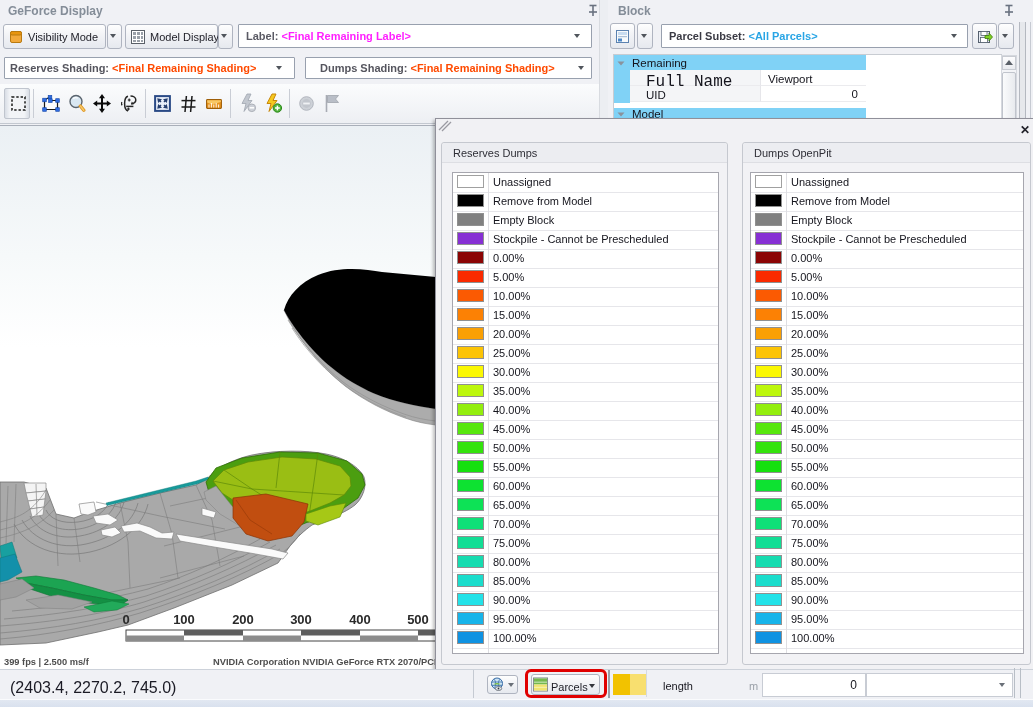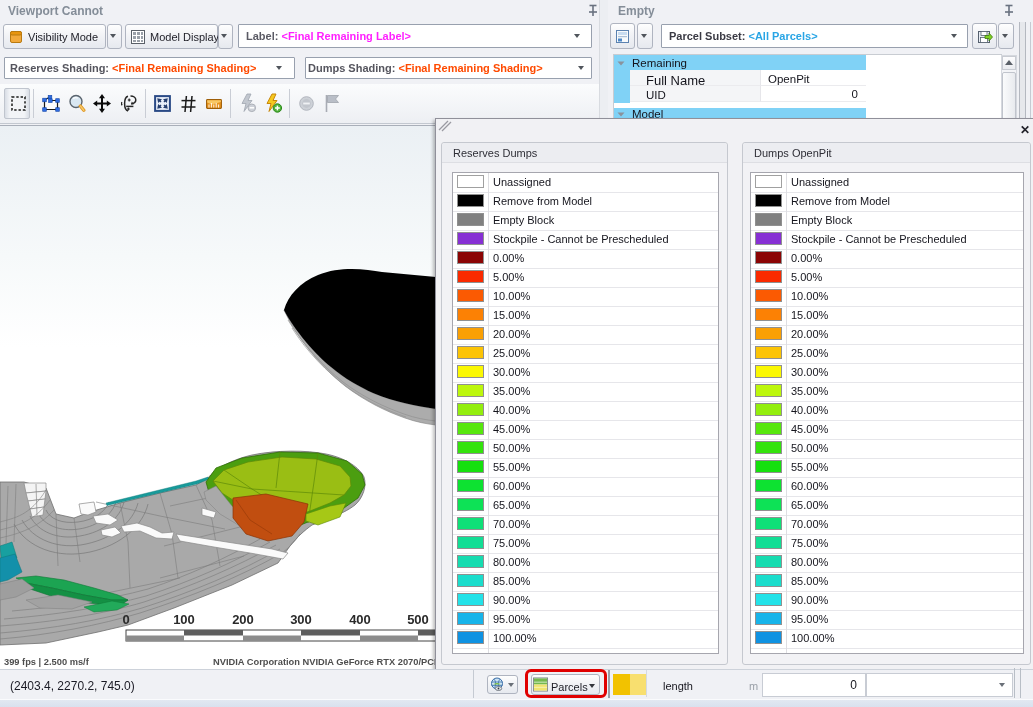--- a/index.html
+++ b/index.html
@@ -7,21 +7,21 @@
   .abs{position:absolute;box-sizing:border-box;}
   .btn{background:linear-gradient(#FEFEFE,#F2F3F6 45%,#E6E9EF);border:1px solid #AFB4C0;border-radius:3px;}
   .combo{background:#fff;border:1px solid #98A0AE;border-radius:1px;}
   .dn{width:0;height:0;border-left:3.5px solid transparent;border-right:3.5px solid transparent;border-top:4.5px solid #50555C;}
   .ptitle{font-size:12px;font-weight:bold;color:#848D98;}
   .sep{width:1px;background:#C9CDD5;}
 </style>
 </head>
 <body>
 
-<div class="abs ptitle" style="left:8px;top:4px;">Viewport Cannot</div>
+<div class="abs ptitle" style="left:8px;top:4px;">GeForce Display</div>
 <svg class="abs" style="left:587px;top:4px" width="12" height="13" viewBox="0 0 12 13">
     <g stroke="#6A7280" stroke-width="1.6" fill="none">
       <line x1="6" y1="1" x2="6" y2="8"></line>
       <line x1="2.5" y1="1.5" x2="9.5" y2="1.5"></line>
       <line x1="2" y1="8" x2="10" y2="8"></line>
       <line x1="6" y1="8" x2="6" y2="12"></line>
     </g>
   </svg>
 
 <div class="abs btn" style="left:3px;top:24px;width:103px;height:25px;"></div>
@@ -51,21 +51,21 @@
 <div class="abs btn" style="left:218px;top:24px;width:15px;height:25px;"></div>
 <div class="abs dn" style="left:221px;top:34px;"></div>
 <div class="abs combo" style="left:238px;top:24px;width:354px;height:24px;"></div>
 <div class="abs" style="left:246px;top:30px;font-size:11px;font-weight:bold;color:#5A5A64;">Label: <span style="color:#FF1FFF">&lt;Final Remaining Label&gt;</span></div>
 <div class="abs dn" style="left:574px;top:34px;"></div>
 
 <div class="abs combo" style="left:4px;top:57px;width:291px;height:22px;"></div>
 <div class="abs" style="left:10px;top:62px;font-size:11px;font-weight:bold;color:#55555E;">Reserves Shading: <span style="color:#FF4A00">&lt;Final Remaining Shading&gt;</span></div>
 <div class="abs dn" style="left:276px;top:66px;"></div>
 <div class="abs combo" style="left:305px;top:57px;width:287px;height:22px;"></div>
-<div class="abs" style="left:308px;top:62px;font-size:11px;font-weight:bold;color:#55555E;">Dumps Shading: <span style="color:#FF4A00">&lt;Final Remaining Shading&gt;</span></div>
+<div class="abs" style="left:320px;top:62px;font-size:11px;font-weight:bold;color:#55555E;">Dumps Shading: <span style="color:#FF4A00">&lt;Final Remaining Shading&gt;</span></div>
 <div class="abs dn" style="left:578px;top:66px;"></div>
 
 <div class="abs" style="left:0;top:84px;width:599px;height:40px;background:linear-gradient(#FBFCFD,#EDEFF3);border-bottom:1px solid #C3C8D0;"></div>
 <div class="abs" style="left:4px;top:88px;width:26px;height:31px;background:linear-gradient(90deg,#D8DDE5,#F2F4F7 20%,#F2F4F7 80%,#D8DDE5);border:1px solid #C0C5CE;border-radius:2px;"></div>
 <svg class="abs" style="left:11px;top:96px" width="15" height="15">
     <rect x="1" y="1" width="13" height="13" fill="none" stroke="#1A1A1A" stroke-width="1.5" stroke-dasharray="2.4 1.9"></rect>
   </svg>
 <div class="abs sep" style="left:33px;top:89px;height:29px;"></div>
 <svg class="abs" style="left:42px;top:95px" width="18" height="17" viewBox="0 0 18 17">
     <path d="M2.5,5 L8,2 L8.5,5.5 L15.5,5.5 L15.5,14.5 L2.5,14.5 Z" fill="#FDFDFD" stroke="#1A1A1A" stroke-width="1.2"></path>
@@ -164,21 +164,21 @@
     <circle cx="7.5" cy="7.5" r="4.4" fill="#C2C6CD"></circle>
     <line x1="4.2" y1="7.5" x2="10.8" y2="7.5" stroke="#EFF1F4" stroke-width="1.9"></line>
   </svg>
 <svg class="abs" style="left:324px;top:93px" width="16" height="20" viewBox="0 0 16 20">
     <line x1="2.5" y1="2" x2="2.5" y2="19" stroke="#A8ACB4" stroke-width="1.6"></line>
     <path d="M3.5,2.5 L14.5,2.5 L11.5,6 L14.5,9.5 L3.5,9.5 Z" fill="#B9BEC7" stroke="#A0A4AC" stroke-width="0.8"></path>
   </svg>
 
 <div class="abs" style="left:599px;top:0;width:9px;height:124px;background:#ECEEF2;border-left:1px solid #D8DBE0;"></div>
 
-<div class="abs ptitle" style="left:618px;top:4px;">Empty</div>
+<div class="abs ptitle" style="left:618px;top:4px;">Block</div>
 <svg class="abs" style="left:1003px;top:4px" width="12" height="13" viewBox="0 0 12 13">
     <g stroke="#6A7280" stroke-width="1.6" fill="none">
       <line x1="6" y1="1" x2="6" y2="8"></line>
       <line x1="2.5" y1="1.5" x2="9.5" y2="1.5"></line>
       <line x1="2" y1="8" x2="10" y2="8"></line>
       <line x1="6" y1="8" x2="6" y2="12"></line>
     </g>
   </svg>
 <div class="abs btn" style="left:610px;top:23px;width:25px;height:26px;"></div>
 <svg class="abs" style="left:614px;top:28px" width="17" height="17" viewBox="0 0 17 17">
@@ -204,22 +204,22 @@
 
 <div class="abs" style="left:613px;top:54px;width:389px;height:70px;background:#fff;border-top:1px solid #C8CCD2;border-left:1px solid #C8CCD2;"></div>
 <div class="abs" style="left:614px;top:55px;width:252px;height:15px;background:#80D2F6;"></div>
 <svg class="abs" style="left:617px;top:61px" width="8" height="5">
     <path d="M0.5 0.5 L7.5 0.5 L4 4.5 Z" fill="#8A929C"></path>
   </svg>
 <div class="abs" style="left:632px;top:57px;font-size:11.5px;color:#14141C;">Remaining</div>
 <div class="abs" style="left:614px;top:70px;width:16px;height:33px;background:#80D2F6;"></div>
 <div class="abs" style="left:630px;top:70px;width:130px;height:16px;background:#F4F5F7;border-bottom:1px solid #EBEBEE;"></div>
 <div class="abs" style="left:630px;top:86px;width:130px;height:16px;background:#F4F5F7;border-bottom:1px solid #EBEBEE;"></div>
-<div class="abs" style="left:646px;top:73px;font-size:13px;color:#14141C;">Full Name</div>
-<div class="abs" style="left:768px;top:73px;font-size:11.5px;color:#14141C;">OpenPit</div>
+<div class="abs" style="left:646px;top:73px;font-size:16px;color:#14141C;font-family:Liberation Mono, monospace;">Full Name</div>
+<div class="abs" style="left:768px;top:73px;font-size:11.5px;color:#14141C;">Viewport</div>
 <div class="abs" style="left:646px;top:89px;font-size:11.5px;color:#14141C;">UID</div>
 <div class="abs" style="left:760px;top:70px;width:106px;height:16px;border-bottom:1px solid #EBEBEE;border-left:1px solid #E6E6EA;"></div>
 <div class="abs" style="left:760px;top:86px;width:106px;height:16px;border-bottom:1px solid #EBEBEE;border-left:1px solid #E6E6EA;font-size:11.5px;color:#14141C;text-align:right;padding:2px 8px 0 0;">0</div>
 <div class="abs" style="left:614px;top:108px;width:252px;height:12px;background:#80D2F6;"></div>
 <svg class="abs" style="left:617px;top:112px" width="8" height="5">
     <path d="M0.5 0.5 L7.5 0.5 L4 4.5 Z" fill="#8A929C"></path>
   </svg>
 <div class="abs" style="left:632px;top:108px;font-size:11.5px;color:#14141C;">Model</div>
 
 <div class="abs" style="left:1001px;top:55px;width:16px;height:65px;background:#F3F4F7;border:1px solid #D5D8DE;"></div>
@@ -587,21 +587,21 @@
       <span class="sw" style="background:#17B4EA;border:1px solid #909090;"></span>
       <span class="lt">95.00%</span>
     </div>
 <div class="lrow" style="top:456px;">
       <span class="sw" style="background:#0F92E2;border:1px solid #909090;"></span>
       <span class="lt">100.00%</span>
     </div>
 </div>
 
 <div class="abs" style="left:0;top:669px;width:1033px;height:30px;background:#F0F1F5;border-top:1px solid #CDD2DA;"></div>
-<div class="abs" style="left:10px;top:679px;font-size:12px;color:#1A1A24;">(2403.4, 2270.2, 745.0)</div>
+<div class="abs" style="left:10px;top:679px;font-size:16px;color:#1A1A24;">(2403.4, 2270.2, 745.0)</div>
 <div class="abs" style="left:473px;top:670px;width:1px;height:28px;background:#C5CAD2;"></div>
 <div class="abs btn" style="left:487px;top:675px;width:31px;height:19px;"></div>
 <svg class="abs" style="left:490px;top:677px" width="15" height="15" viewBox="0 0 15 15">
     <circle cx="7" cy="6.5" r="5.5" fill="#CBE3F5" stroke="#3A6EA8"></circle>
     <path d="M4.2,2.2 C6,4 6,9 4.6,10.8 M9.8,2.2 C8,4 8,9 9.4,10.8 M1.6,5 L12.4,5 M1.6,8.4 L12.4,8.4" stroke="#3A6EA8" stroke-width="0.8" fill="none"></path>
     <path d="M3.5,7.5 C5,5.5 9,5.5 10.5,7.5" fill="#7FBF4C" stroke="none"></path>
     <ellipse cx="8.5" cy="11.5" rx="3.2" ry="2" fill="#E8EEF4" stroke="#5A6068" stroke-width="0.8"></ellipse>
     <circle cx="8.5" cy="11.5" r="0.9" fill="#30343A"></circle>
   </svg>
 <div class="abs dn" style="left:508px;top:683px;border-top-color:#6A7078;"></div>

